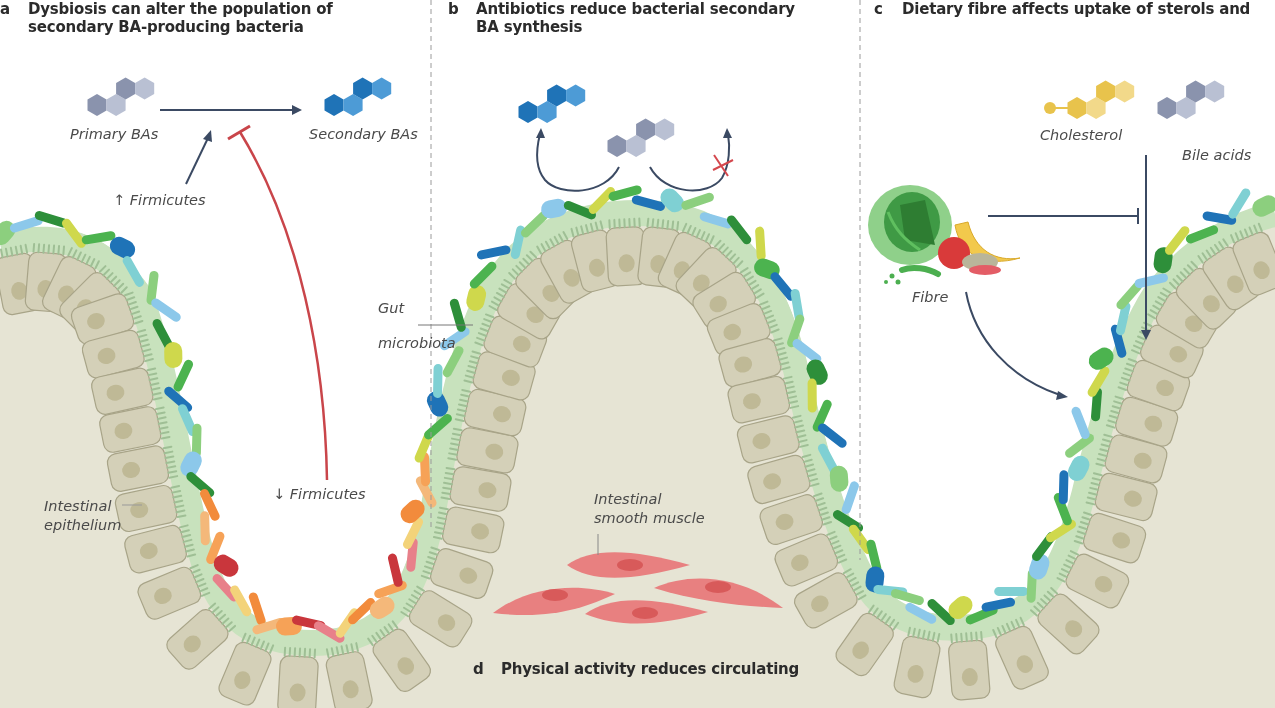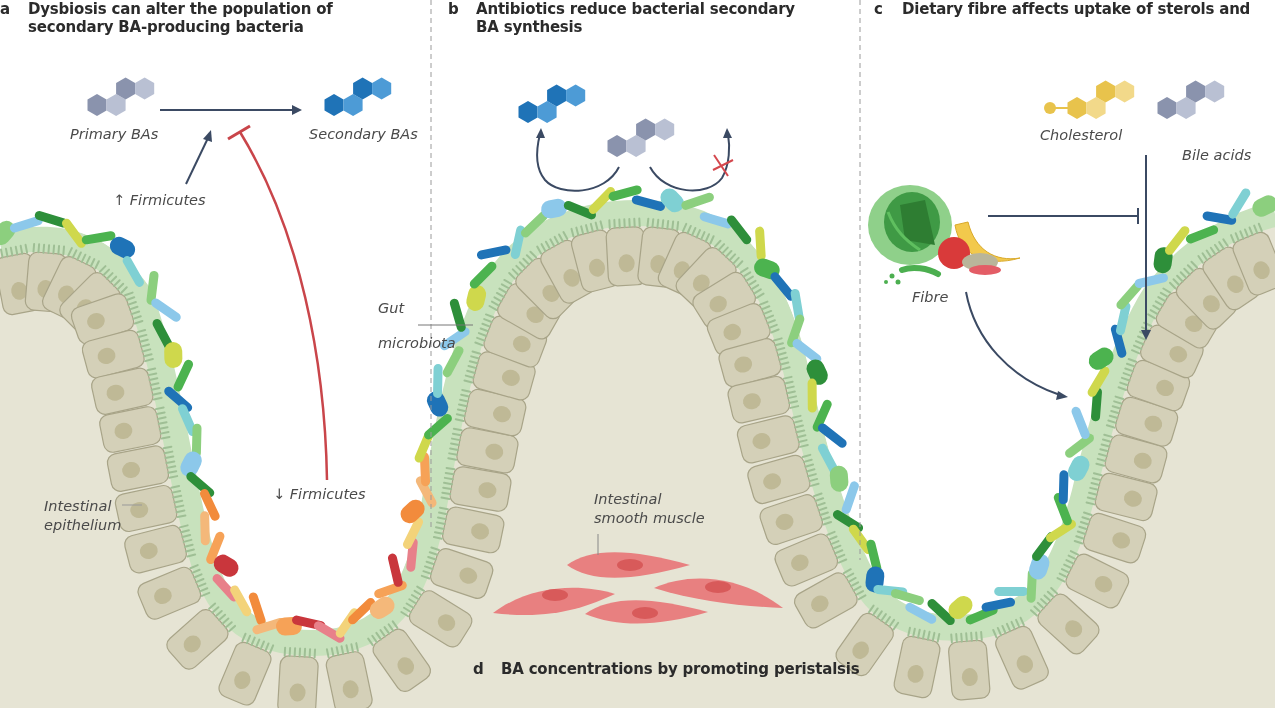--- a/index.html
+++ b/index.html
@@ -908,21 +908,21 @@
   <span class="letter">b</span>
   <span class="txt">Antibiotics reduce bacterial secondary</span>
   <span class="txt">BA synthesis</span>
 </div>
 <div class="panel-title" style="left:874px;top:0;">
   <span class="letter">c</span>
   <span class="txt">Dietary fibre affects uptake of sterols and</span>
 </div>
 <div class="panel-title" style="left:473px;top:660px;">
   <span class="letter">d</span>
-  <span class="txt">BA concentrations by promoting peristalsis</span>
+  <span class="txt">Physical activity reduces circulating</span>
 </div>
 
 
 <div class="lbl" style="left:70px;top:125px;">Primary BAs</div>
 <div class="lbl" style="left:309px;top:125px;">Secondary BAs</div>
 <div class="lbl" style="left:113px;top:191px;">↑ Firmicutes</div>
 <div class="lbl" style="left:273px;top:485px;">↓ Firmicutes</div>
 <div class="lbl" style="left:44px;top:497px;">Intestinal</div>
 <div class="lbl" style="left:44px;top:516px;">epithelium</div>
 <div class="lbl" style="left:378px;top:299px;">Gut</div>

